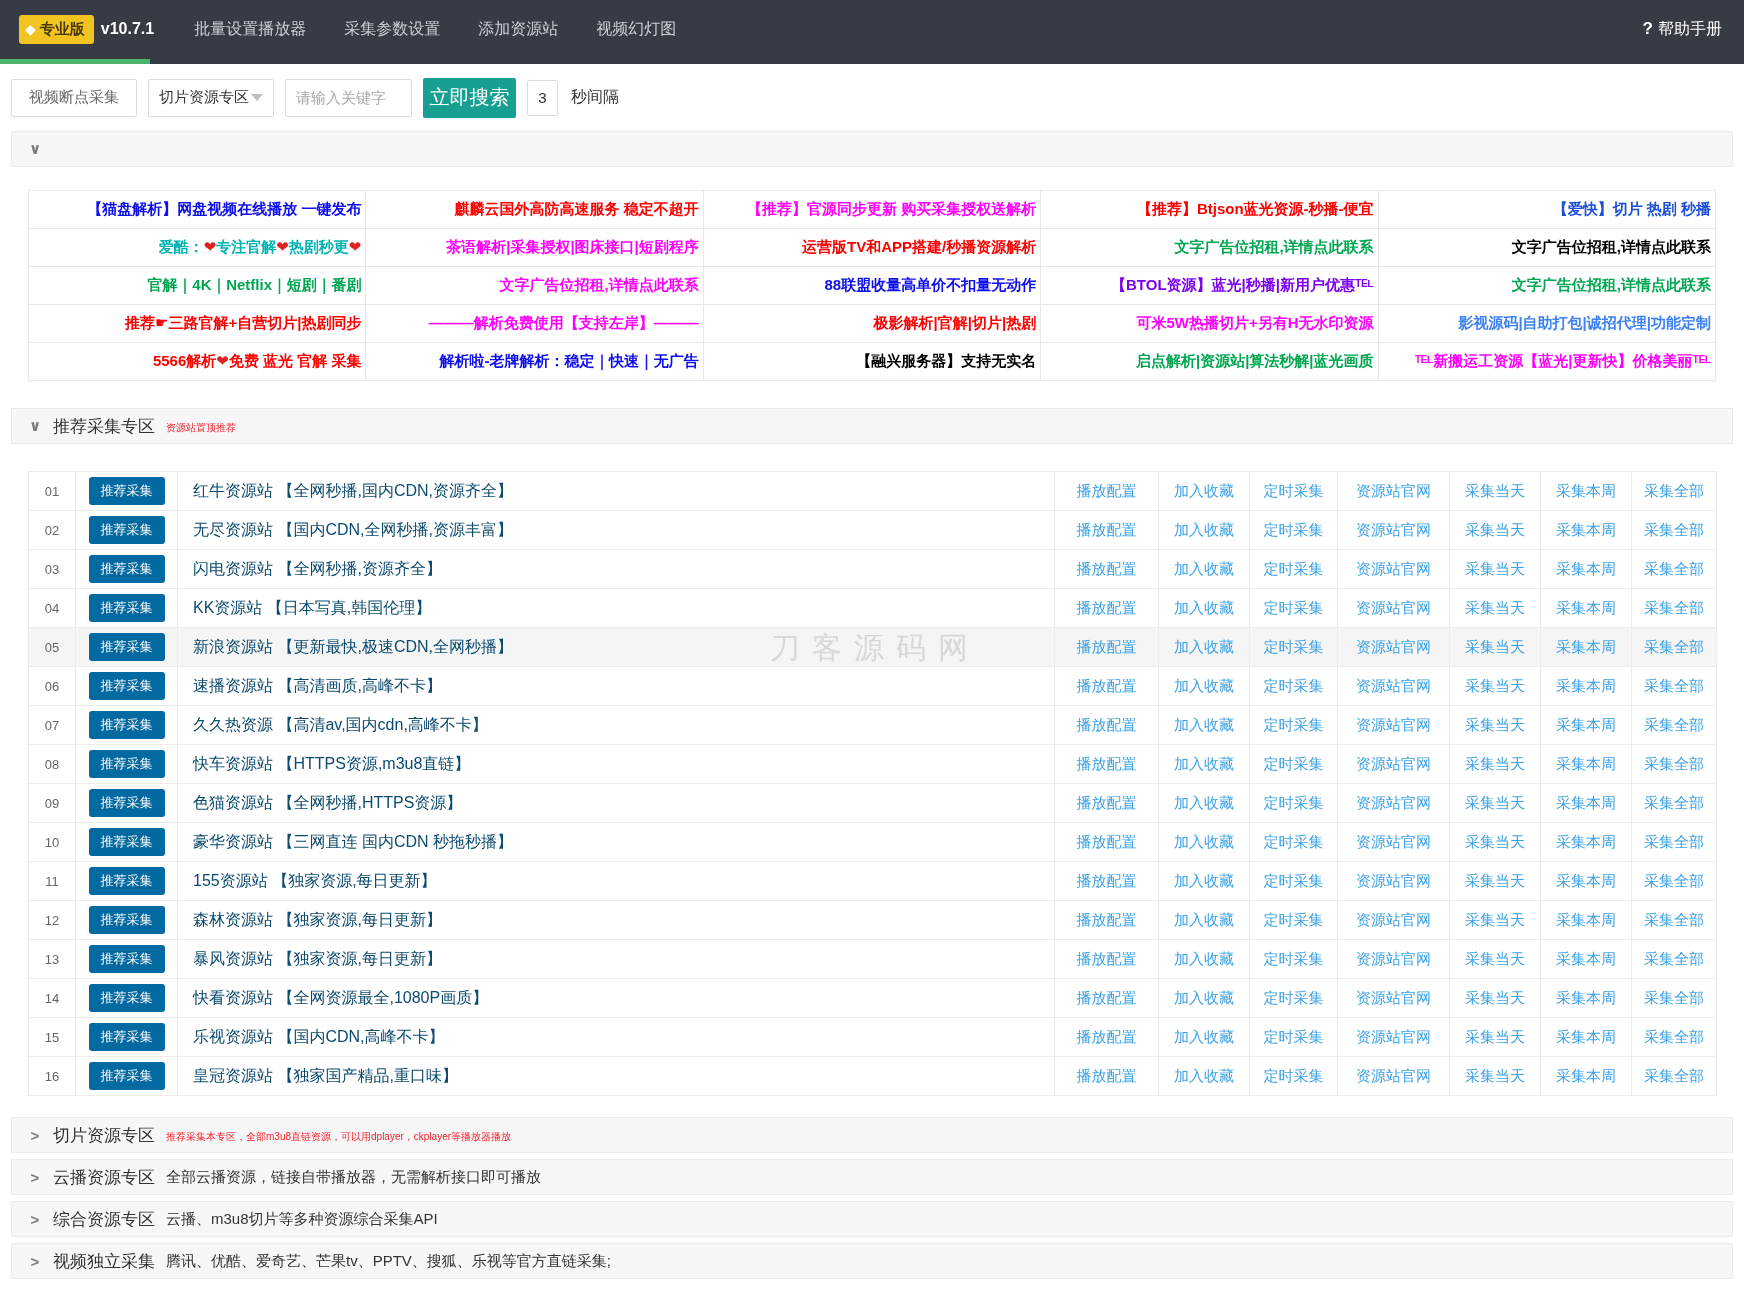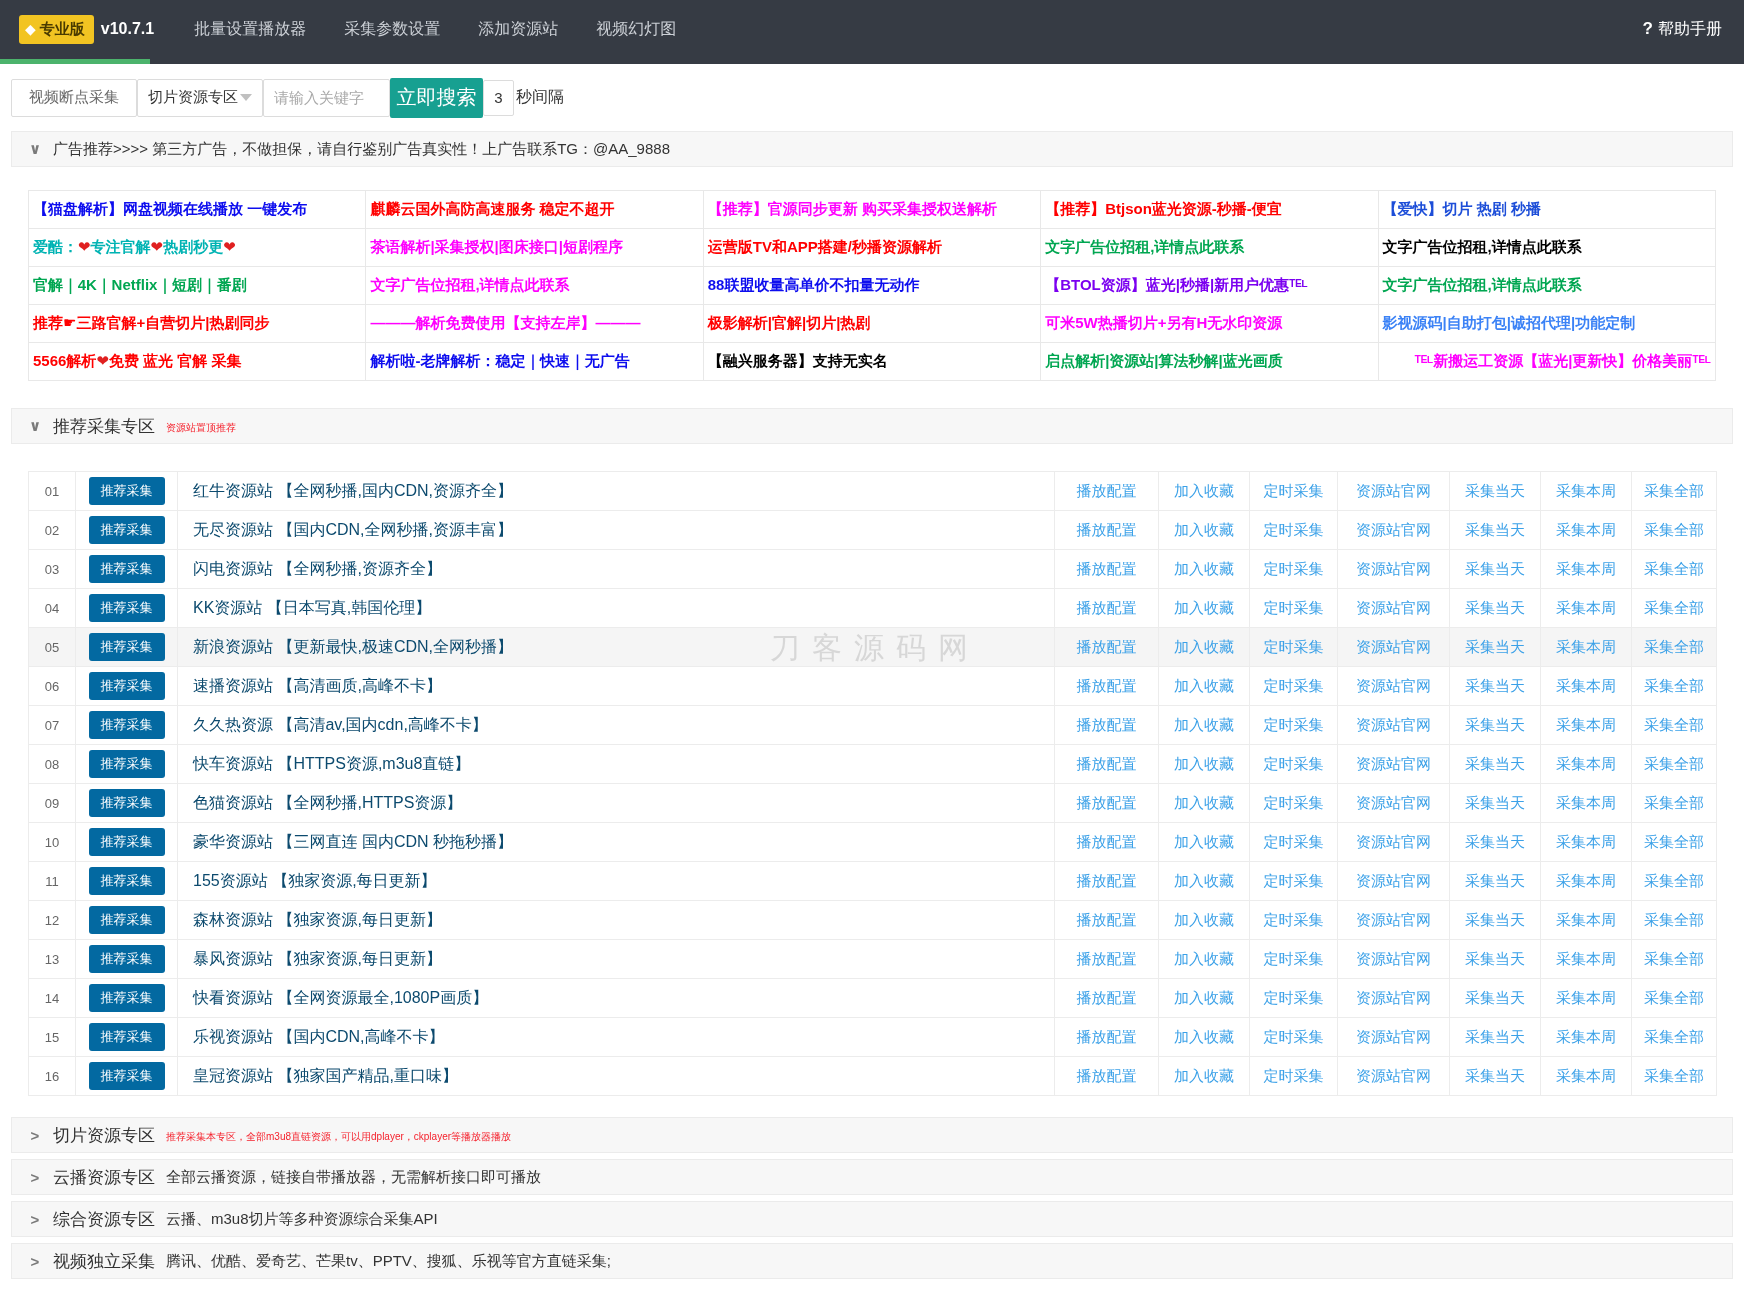--- a/index.html
+++ b/index.html
@@ -15,21 +15,21 @@
   .gem { color:#fff; font-size:14px; }
   .version { color:#fff; font-weight:bold; font-size:16px; margin-left:7px; }
   .menu { display:flex; margin-left:40px; gap:38px; }
   .menu-item { color:#ccd0d6; font-size:16px; cursor:pointer; white-space:nowrap; }
   .nav-help { margin-left:auto; color:#fff; font-size:16px; cursor:pointer;
     display:flex; align-items:center; gap:5px; }
   .nav-help .qmark { font-weight:bold; font-size:17px; }
   .active-underline { position:absolute; left:0; bottom:0; width:150px; height:5px; background:#4cb36c; }
 
   
-  .search-row { height:67px; display:flex; align-items:center; padding:0 11px; background:#fff; }
+  .search-row { height:67px; display:flex; align-items:center; gap:11px; padding:0 11px; background:#fff; }
   .btn-outline, .select-box, .input-box { height:38px; border:1px solid #dcdcdc;
     background:#fff; border-radius:2px; font-size:15px; color:#666; }
   .btn-outline { padding:0 17px; display:flex; align-items:center; cursor:pointer; }
   .select-box { width:126px; padding:0 10px; display:flex; align-items:center;
     justify-content:space-between; color:#333; cursor:pointer; }
   .caret { width:0; height:0; border-left:6px solid transparent; border-right:6px solid transparent;
     border-top:7px solid #c0c0c0; }
   .input-box { width:127px; padding:0 10px; color:#333; }
   .input-box::placeholder { color:#a9a9a9; }
   .btn-search { height:40px; width:93px; background:#17a091; color:#fff; border:none;
@@ -41,21 +41,21 @@
   
   .bar { margin:0 11px; background:#f7f7f7; border:1px solid #ebebeb; height:36px;
     display:flex; align-items:center; padding:0 16px; gap:11px; }
   .chev { color:#7a7a7a; font-size:15px; font-weight:bold; width:14px; text-align:center; cursor:pointer; }
   .bar-title { font-size:17px; color:#333; white-space:nowrap; cursor:pointer; }
   .bar-text { font-size:15px; color:#333; white-space:nowrap; }
   .bar-note-red { font-size:10px; color:#f5222d; white-space:nowrap; margin-top:4px; }
 
   
   .ad-table { border-collapse:collapse; table-layout:fixed; width:1688px; margin:23px 0 0 28px; }
-  .ad-table td { border:1px solid #e8e8e8; height:38px; text-align:left; font-size:15px;
+  .ad-table td { border:1px solid #e8e8e8; height:38px; text-align:right; font-size:15px;
     font-weight:bold; padding:0 4px; overflow:hidden; white-space:nowrap; cursor:pointer; }
 
   
   .rec-table { border-collapse:collapse; table-layout:fixed; width:1688px; margin:27px 0 0 28px; }
   .rec-table td { border:1px solid #ececec; height:39px; font-size:15px; text-align:center;
     overflow:hidden; white-space:nowrap; }
   .rec-table tr.hovered { background:#f5f5f5; }
   td.num-cell { color:#666; font-size:13px; }
   td.name-cell { text-align:left; padding-left:15px; }
   .res-badge { background:#0369a1; color:#fff; font-size:13px; padding:5px 12px;
@@ -100,21 +100,20 @@
     <span class="caret"></span>
   </div>
   <input class="input-box" type="text" placeholder="请输入关键字" style="">
   <button class="btn-search">立即搜索</button>
   <input class="interval-input" type="text" value="3" style="">
   <span class="interval-label">秒间隔</span>
 </div>
 
 <div class="bar">
   <span class="chev">∨</span>
-  <span class="bar-title" style="font-size:15px;">广告推荐&gt;&gt;&gt;&gt;  第三方广告，不做担保，请自行鉴别广告真实性！上广告联系TG：@AA_9888</span>
 </div>
 
 <table class="ad-table">
   <tbody>
       <tr>
         <td style="color: rgb(13, 13, 238);">【猫盘解析】网盘视频在线播放 一键发布</td>
         <td style="color: rgb(255, 0, 0);">麒麟云国外高防高速服务 稳定不超开</td>
         <td style="color: rgb(255, 0, 255);">【推荐】官源同步更新 购买采集授权送解析</td>
         <td style="color: rgb(255, 0, 0);">【推荐】Btjson蓝光资源-秒播-便宜</td>
         <td style="color: #1d4ed8;">【爱快】切片 热剧 秒播</td>

